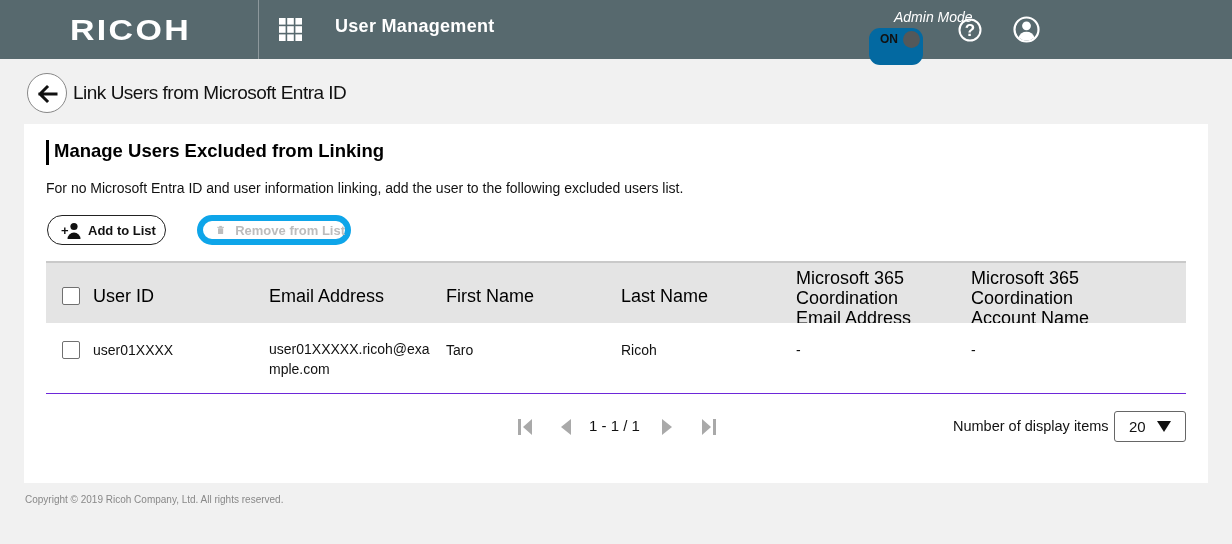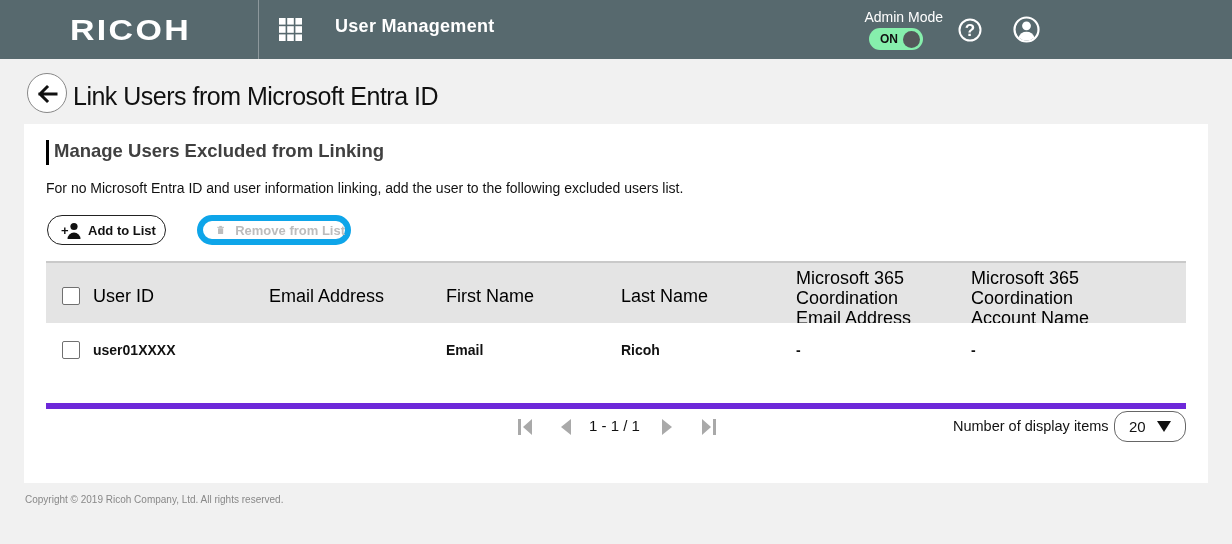--- a/index.html
+++ b/index.html
@@ -4,56 +4,56 @@
 <style>
 * { margin:0; padding:0; box-sizing:border-box; }
 html,body { width:1232px; height:544px; background:#f1f1f1; font-family:"Liberation Sans", sans-serif; overflow:hidden; }
 
 
 #hdr { position:absolute; left:0; top:0; width:1232px; height:59px; background:#57696e; }
 #logo { position:absolute; left:70px; top:14px; color:#fff; font-weight:bold; font-size:29px; letter-spacing:2px; transform:scaleX(1.17); transform-origin:left center; }
 #hdiv { position:absolute; left:258px; top:0; width:1px; height:59px; background:#8d989c; }
 #grid { position:absolute; left:279px; top:18px; }
 #appname { position:absolute; left:335px; top:16px; color:#fff; font-weight:bold; font-size:18px; letter-spacing:0.3px; }
-#adminmode { position:absolute; left:861px; top:9px; width:82px; text-align:right; color:#fff; font-size:14px; }
-#toggle { position:absolute; left:869px; top:28px; width:54px; height:22px; background:#86efac; border-radius:11px;text-decoration:underline; }
+#adminmode { position:absolute; left:894px; top:9px; width:82px; text-align:left; color:#fff; font-size:14px;font-style:italic; }
+#toggle { position:absolute; left:869px; top:28px; width:54px; height:37px; background:#0369a1; border-radius:11px;text-decoration:underline; }
 #toggle .on { position:absolute; left:11px; top:4px; font-size:12px; font-weight:bold; color:#111; }
 #toggle .knob { position:absolute; right:3px; top:2.5px; width:17px; height:17px; border-radius:50%; background:#54585a; }
 #help { position:absolute; left:958px; top:18px; }
 #usr { position:absolute; left:1013px; top:16px; }
 #uinfo { position:absolute; left:1046px; top:12px; color:#fff; font-size:12.5px; line-height:17px; }
 
 
 #back { position:absolute; left:27px; top:73px; width:40px; height:40px; border:1px solid #888; border-radius:50%; background:#fff; }
 #back svg { position:absolute; left:9px; top:9px; }
-#ptitle { position:absolute; left:73px; top:82px; font-size:25px; color:#111; letter-spacing:-0.5px;text-align:center; }
+#ptitle { position:absolute; left:73px; top:82px; font-size:19px; color:#111; letter-spacing:-0.5px;text-align:center; }
 
 
 #card { position:absolute; left:24px; top:124px; width:1184px; height:359px; background:#fff; }
 #sbar { position:absolute; left:46px; top:140px; width:3px; height:25px; background:#000; }
-#stitle { position:absolute; left:54px; top:142px; font-size:18.5px; font-weight:bold; color:#404040; line-height:18.5px; }
+#stitle { position:absolute; left:54px; top:142px; font-size:18.5px; font-weight:bold; color:#000000; line-height:18.5px; }
 #desc { position:absolute; left:46px; top:180px; font-size:14px; color:#111; }
 .btn { position:absolute; top:215px; height:30px; border-radius:15px; background:#fff; display:flex; align-items:center; font-size:13px; font-weight:bold; white-space:nowrap; }
 #btnadd { left:47px; width:119px; border:1.5px solid #222; color:#111; padding-left:13px; }
 #btnrem { left:197px; width:154px; border:6px solid #0ea5e9; color:#bcbcbc; padding-left:14px; }
 #btnadd svg { margin-right:7px; } #btnrem svg { margin-right:11px; }
 
 
 #thead { position:absolute; left:46px; top:261px; width:1140px; height:62px; background:#e4e4e4; border-top:2px solid #c9c9c9; }
-#trow { position:absolute; left:46px; top:323px; width:1140px; height:86px; background:#fff; border-bottom:6px solid #6d28d9;font-weight:bold; }
+#trow { position:absolute; left:46px; top:323px; width:1140px; height:71px; background:#fff; border-bottom:1px solid #6d28d9; }
 .cb { position:absolute; width:18px; height:18px; background:#fff; border:1px solid #707070; border-radius:2px; }
 .hc { position:absolute; font-size:18px; font-weight:normal; color:#000000; }
 .rc { position:absolute; font-size:14px; color:#111; }
 
 
 #pgn { position:absolute; left:0px; top:411px; width:1232px; height:32px; }
 .pgico { position:absolute; top:8px; }
 #pgtext { position:absolute; left:589px; top:6px; font-size:15px; color:#111; }
 #ndi { position:absolute; left:953px; top:7px; font-size:14.5px; color:#111; }
-#sel { position:absolute; left:1114px; top:0px; width:72px; height:31px; border:1px solid #666; border-radius:13px; background:#fff; }
+#sel { position:absolute; left:1114px; top:0px; width:72px; height:31px; border:1px solid #666; border-radius:3px; background:#fff; }
 #sel .v { position:absolute; left:14px; top:6px; font-size:15px; color:#111; }
 #sel .ar { position:absolute; left:42px; top:9px; width:0; height:0; border-left:7px solid transparent; border-right:7px solid transparent; border-top:11px solid #111; }
 
 #copy { position:absolute; left:25px; top:494px; font-size:10px; color:#888; }
 </style>
 </head>
 <body>
 <div id="hdr">
   <div id="logo">RICOH</div>
   <div id="hdiv"></div>
@@ -123,21 +123,22 @@
   <div class="hc" style="left:47px; top:23px;">User ID</div>
   <div class="hc" style="left:223px; top:23px;">Email Address</div>
   <div class="hc" style="left:400px; top:23px;">First Name</div>
   <div class="hc" style="left:575px; top:23px;">Last Name</div>
   <div class="hc" style="left:750px; top:4.5px; line-height:20px;">Microsoft 365<br>Coordination<br>Email Address</div>
   <div class="hc" style="left:925px; top:4.5px; line-height:20px;">Microsoft 365<br>Coordination<br>Account Name</div>
 </div>
 <div id="trow">
   <div class="cb" style="left:16px; top:18px;"></div>
   <div class="rc" style="left:47px; top:19px;">user01XXXX</div>
-  <div class="rc" style="left:400px; top:19px;">Email</div>
+  <div class="rc" style="left:223px; top:16px; width:163px; line-height:20px; word-break:break-all;">user01XXXXX.ricoh@example.com</div>
+  <div class="rc" style="left:400px; top:19px;">Taro</div>
   <div class="rc" style="left:575px; top:19px;">Ricoh</div>
   <div class="rc" style="left:750px; top:19px;">-</div>
   <div class="rc" style="left:925px; top:19px;">-</div>
 </div>
 
 <div id="pgn">
   <svg class="pgico" style="left:518px;" width="16" height="16" viewBox="0 0 16 16">
     <rect x="0" y="0" width="3" height="16" fill="#a9a9a9"></rect>
     <path d="M14 0 L5 8 L14 16 Z" fill="#a9a9a9"></path>
   </svg>

